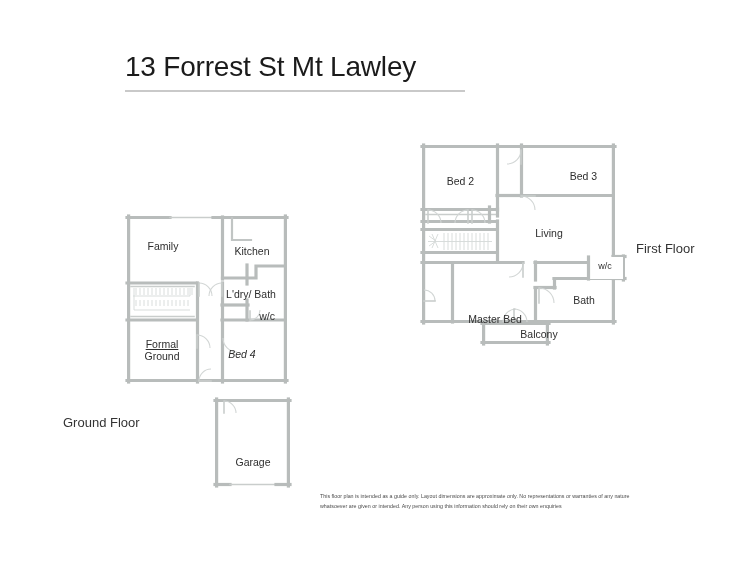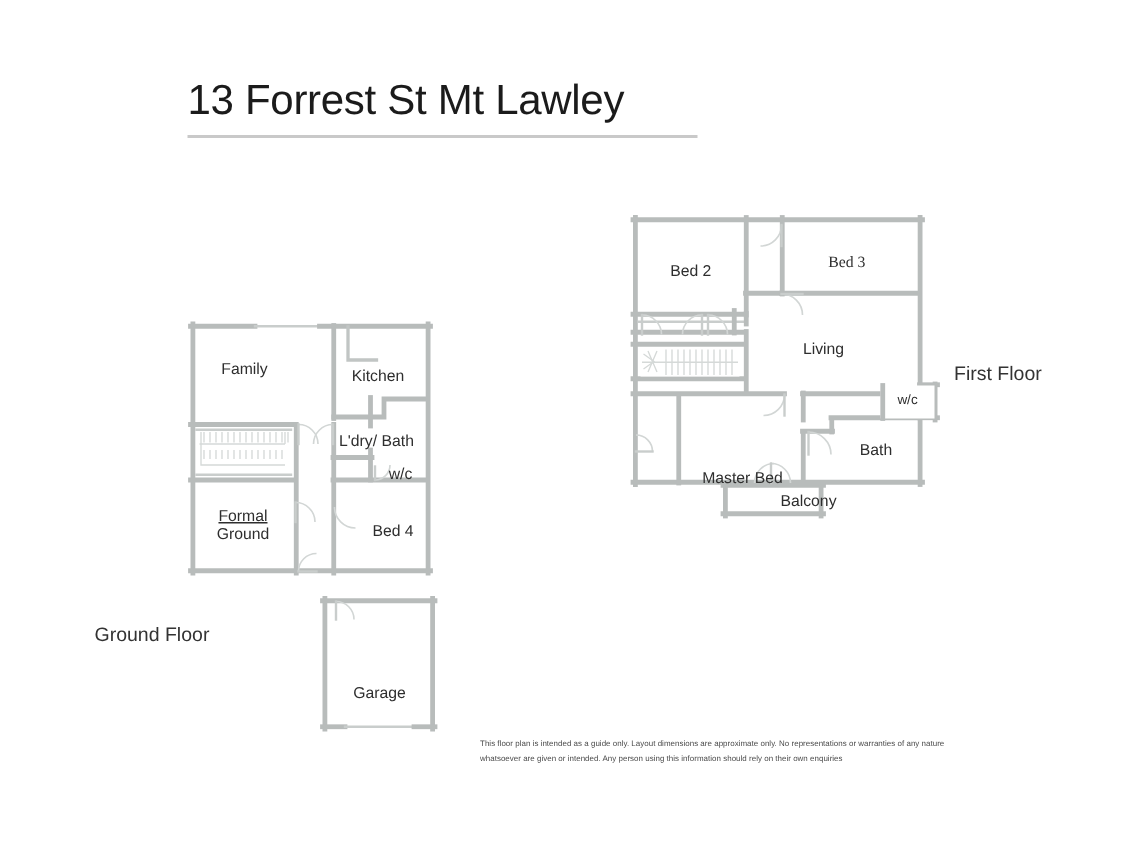--- a/index.html
+++ b/index.html
@@ -325,27 +325,27 @@
 
   <div class="rlabel" style="left:226px;top:245px;width:52px;">Kitchen</div>
 
   <div class="rlabel" style="left:220px;top:288px;width:62px;">L'dry/ Bath</div>
 
   <div class="rlabel" style="left:252px;top:310px;width:30px;">w/c</div>
 
   <div class="rlabel" style="left:133px;top:338px;width:58px;text-decoration:underline;">Formal</div>
   <div class="rlabel" style="left:133px;top:350px;width:58px;">Ground</div>
 
-  <div class="rlabel" style="left:236px;top:348px;width:52px;">Bed 4</div>
+  <div class="rlabel" style="left:216px;top:348px;width:52px;font-style:italic;">Bed 4</div>
 
   <div class="rlabel" style="left:223px;top:443px;width:60px;margin-top:13px;">Garage</div>
 
   <div class="rlabel" style="left:433px;top:175px;width:55px;">Bed 2</div>
 
-  <div class="rlabel" style="left:537px;top:170px;width:55px;font-family:Liberation Serif, serif;">Bed 3</div>
+  <div class="rlabel" style="left:556px;top:170px;width:55px;">Bed 3</div>
 
   <div class="rlabel" style="left:524px;top:227px;width:50px;">Living</div>
 
   <div class="rlabel" style="left:455px;top:285px;width:80px;margin-top:28px;">Master Bed</div>
 
   <div class="rlabel" style="left:563px;top:294px;width:42px;">Bath</div>
 
   <div class="rlabel" style="left:590px;top:261px;width:30px;font-size:9px;">w/c</div>
 
   <div class="rlabel" style="left:487px;top:328px;width:80px;margin-left:12px;">Balcony</div>

